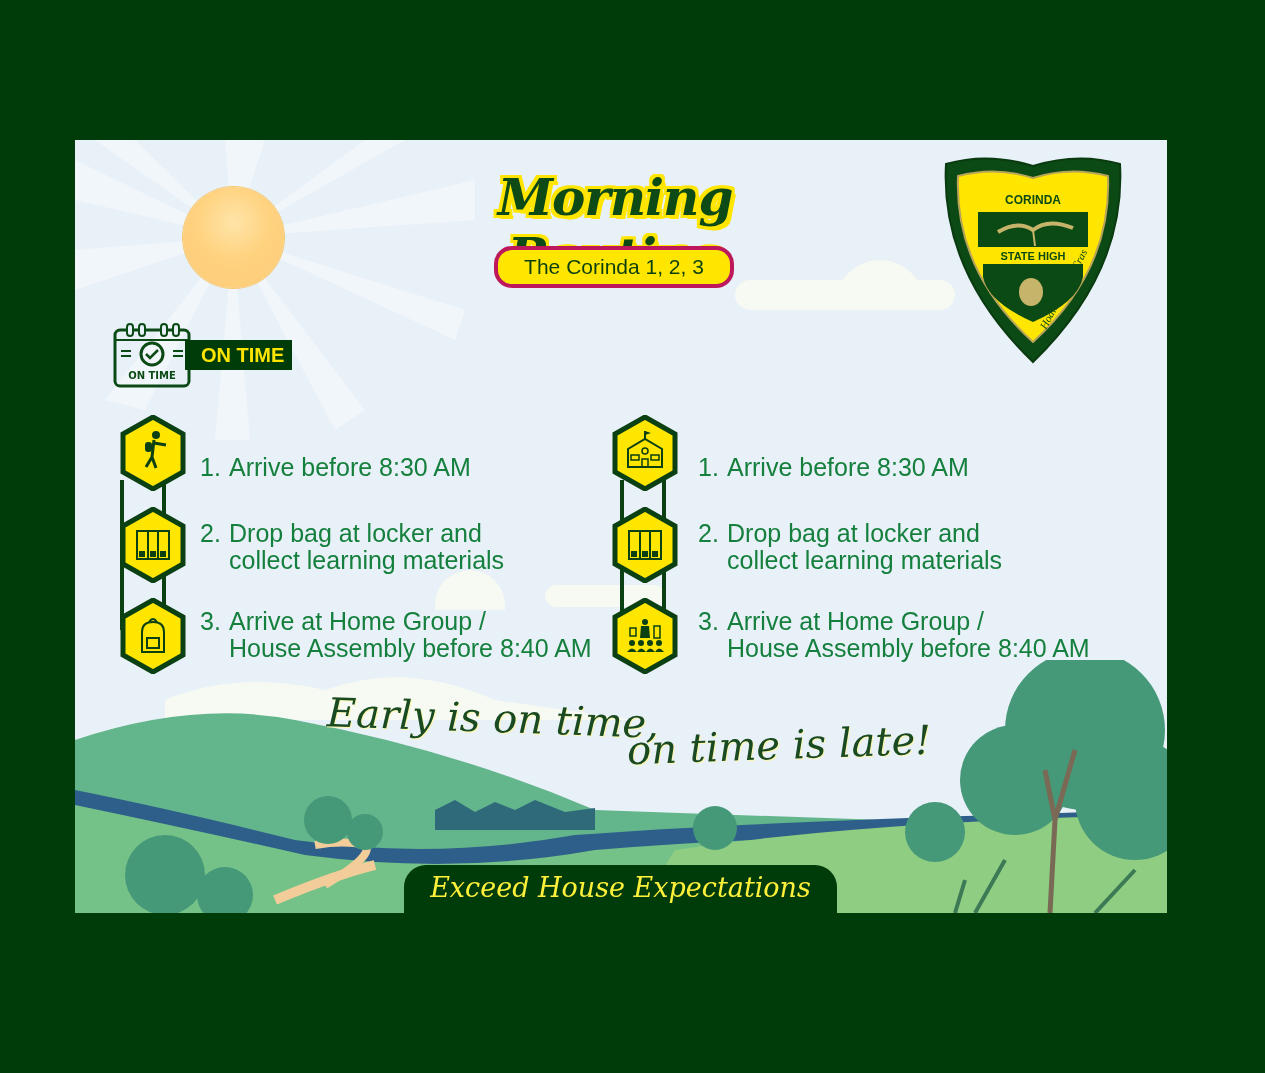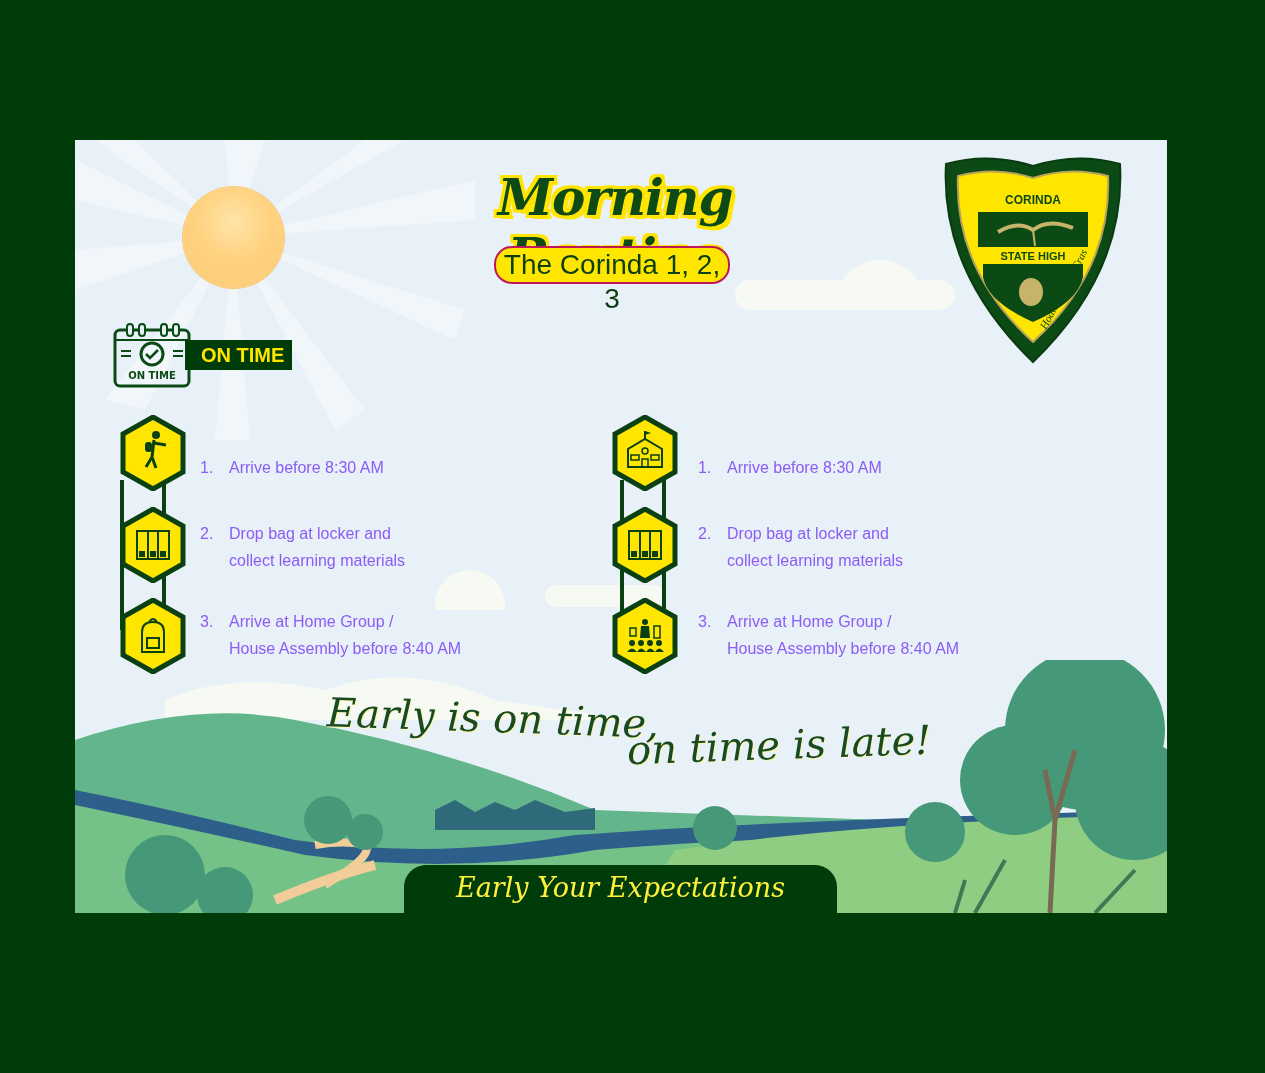--- a/index.html
+++ b/index.html
@@ -4,28 +4,28 @@
 <style>
   html,body{margin:0;padding:0;}
   body{width:1265px;height:1073px;background:#003b0a;position:relative;overflow:hidden;font-family:"DejaVu Sans",sans-serif;}
   .poster{position:absolute;left:75px;top:140px;width:1092px;height:773px;background:#e8f0f8;overflow:hidden;}
   .rays{position:absolute;left:0;top:0;width:100%;height:100%;}
   .sun{position:absolute;left:108px;top:47px;width:101px;height:101px;border-radius:50%;background:radial-gradient(circle at 50% 35%,#ffe4a8 0%,#ffd27f 45%,#fccb78 100%);box-shadow:0 0 0 1px #f8c870;}
   .cloud{position:absolute;background:#f6faf3;border-radius:60px;}
   .title-wrap{position:absolute;left:340px;top:28px;width:400px;text-align:center;}
   .title{font-family:"DejaVu Serif",serif;font-style:italic;font-weight:bold;font-size:50px;color:#0d4a16;letter-spacing:-1px;
     text-shadow:3px 0 0 #ffe500,-3px 0 0 #ffe500,0 3px 0 #ffe500,0 -3px 0 #ffe500,3px 3px 0 #ffe500,-3px -3px 0 #ffe500,3px -3px 0 #ffe500,-3px 3px 0 #ffe500,4px 4px 0 #ffe500;}
-  .subtitle{position:absolute;left:419px;top:106px;width:232px;height:34px;border:2px solid #be185d;border-radius:18px;background:#ffe600;font-family:"Liberation Sans",sans-serif;font-size:28px;color:#0b3f10;text-align:center;line-height:34px;}
+  .subtitle{position:absolute;left:419px;top:106px;width:232px;height:34px;border:4px solid #be185d;border-radius:18px;background:#ffe600;font-family:"Liberation Sans",sans-serif;font-size:21px;color:#0b3f10;text-align:center;line-height:34px;}
   .shield{position:absolute;left:863px;top:12px;width:190px;height:212px;}
   .section-head{position:absolute;display:flex;align-items:center;}
   .cal-icon{width:80px;height:66px;}
   .head-label{background:#003b0a;color:#ffe600;font-family:"Liberation Sans",sans-serif;font-weight:bold;font-size:20px;height:30px;line-height:30px;padding:0 8px 0 16px;margin-left:-8px;}
   .connector{position:absolute;width:38px;border-left:4px solid #0b4013;border-right:4px solid #0b4013;}
   .hex{position:absolute;width:66px;height:76px;}
-  .step-text{position:absolute;font-family:"Liberation Sans",sans-serif;font-size:16px;color:#8b5cf6;line-height:27px;white-space:nowrap;}
+  .step-text{position:absolute;font-family:"Liberation Sans",sans-serif;font-size:25px;color:#15803d;line-height:27px;white-space:nowrap;}
   .step-text .num{display:inline-block;width:29px;}
   .step-text .line2{display:block;padding-left:29px;text-align:center;}
   .motto{position:absolute;font-family:"DejaVu Serif",serif;font-style:italic;font-size:40px;color:#1a4a22;text-shadow:1px 1px 0 #fbf6b0;}
   .landscape{position:absolute;left:0;top:520px;width:1092px;height:253px;}
   .footer-tab{position:absolute;left:329px;top:725px;width:433px;height:52px;background:#003b0a;border-radius:22px 22px 0 0;text-align:center;}
   .footer-tab span{font-family:"DejaVu Serif",serif;font-style:italic;font-size:27px;color:#fff13a;line-height:46px;}
 </style>
 </head>
 <body>
 
@@ -190,15 +190,15 @@
     <circle cx="940" cy="120" r="55" fill="#459878"></circle>
     <circle cx="1060" cy="140" r="60" fill="#459878"></circle>
     <path d="M975 253 L980 160 L970 110 M980 160 L1000 90" stroke="#7a6a55" stroke-width="5" fill="none"></path>
     <path d="M900 253 L930 200 M1020 253 L1060 210 M880 253 L890 220" stroke="#3c7a55" stroke-width="4" fill="none"></path>
   </svg>
 
   <div class="motto" style="left:252px;top:555px;transform:rotate(2deg);">Early is on time,</div>
   <div class="motto" style="left:552px;top:582px;transform:rotate(-2deg);">on time is late!</div>
 
   <div class="footer-tab">
-    <span>Early Your Expectations</span>
+    <span>Exceed House Expectations</span>
   </div>
 </div>
 
 </body></html>

